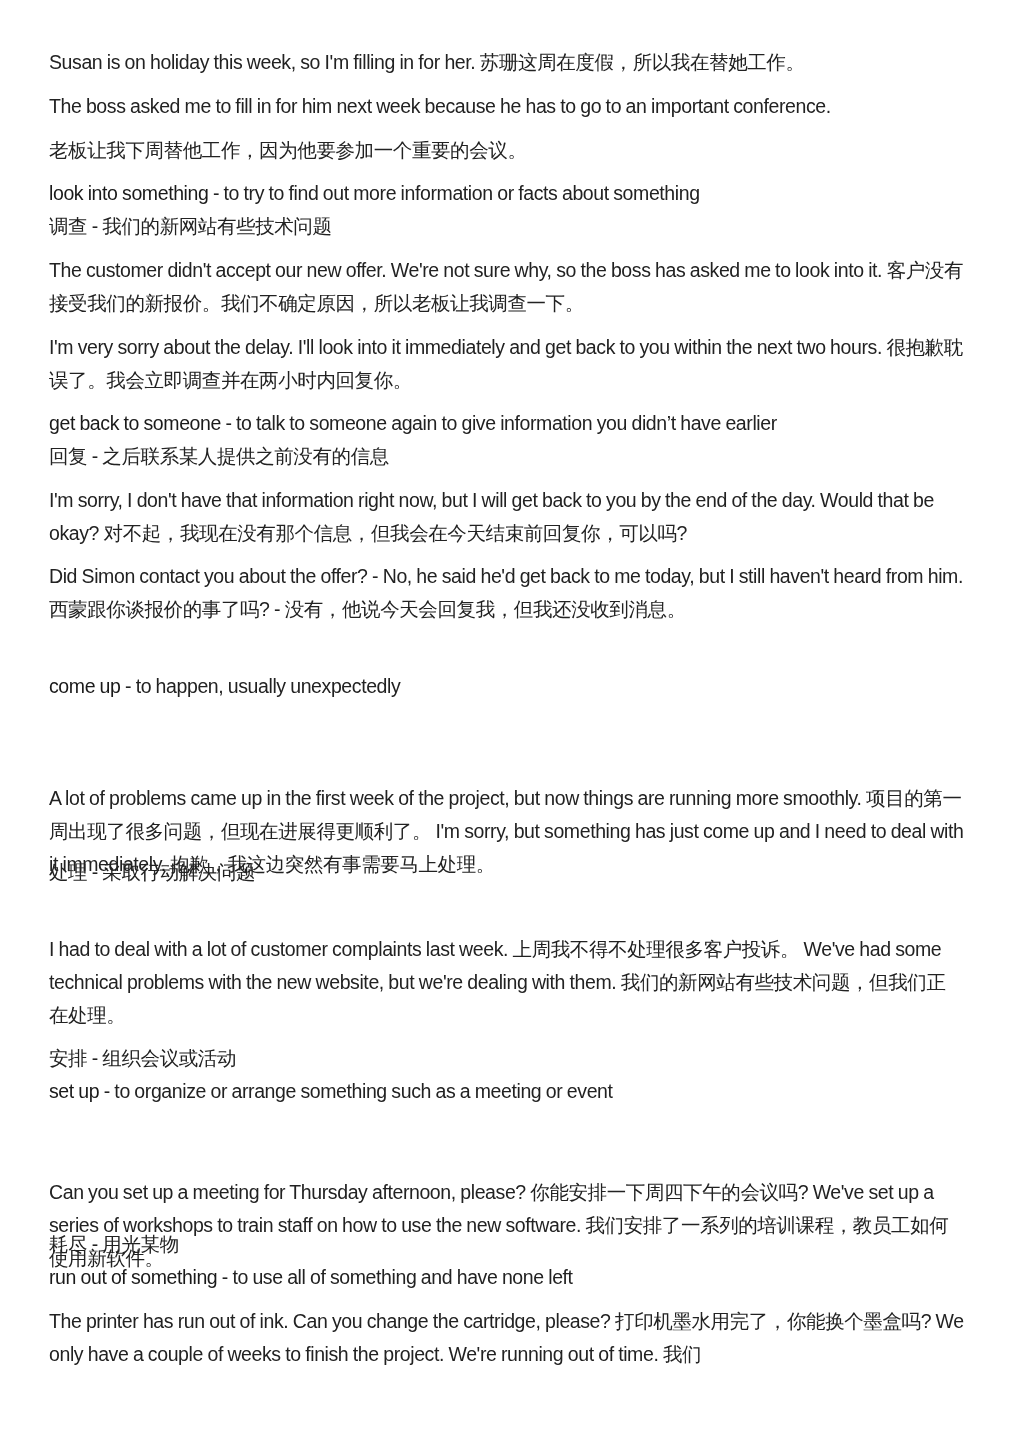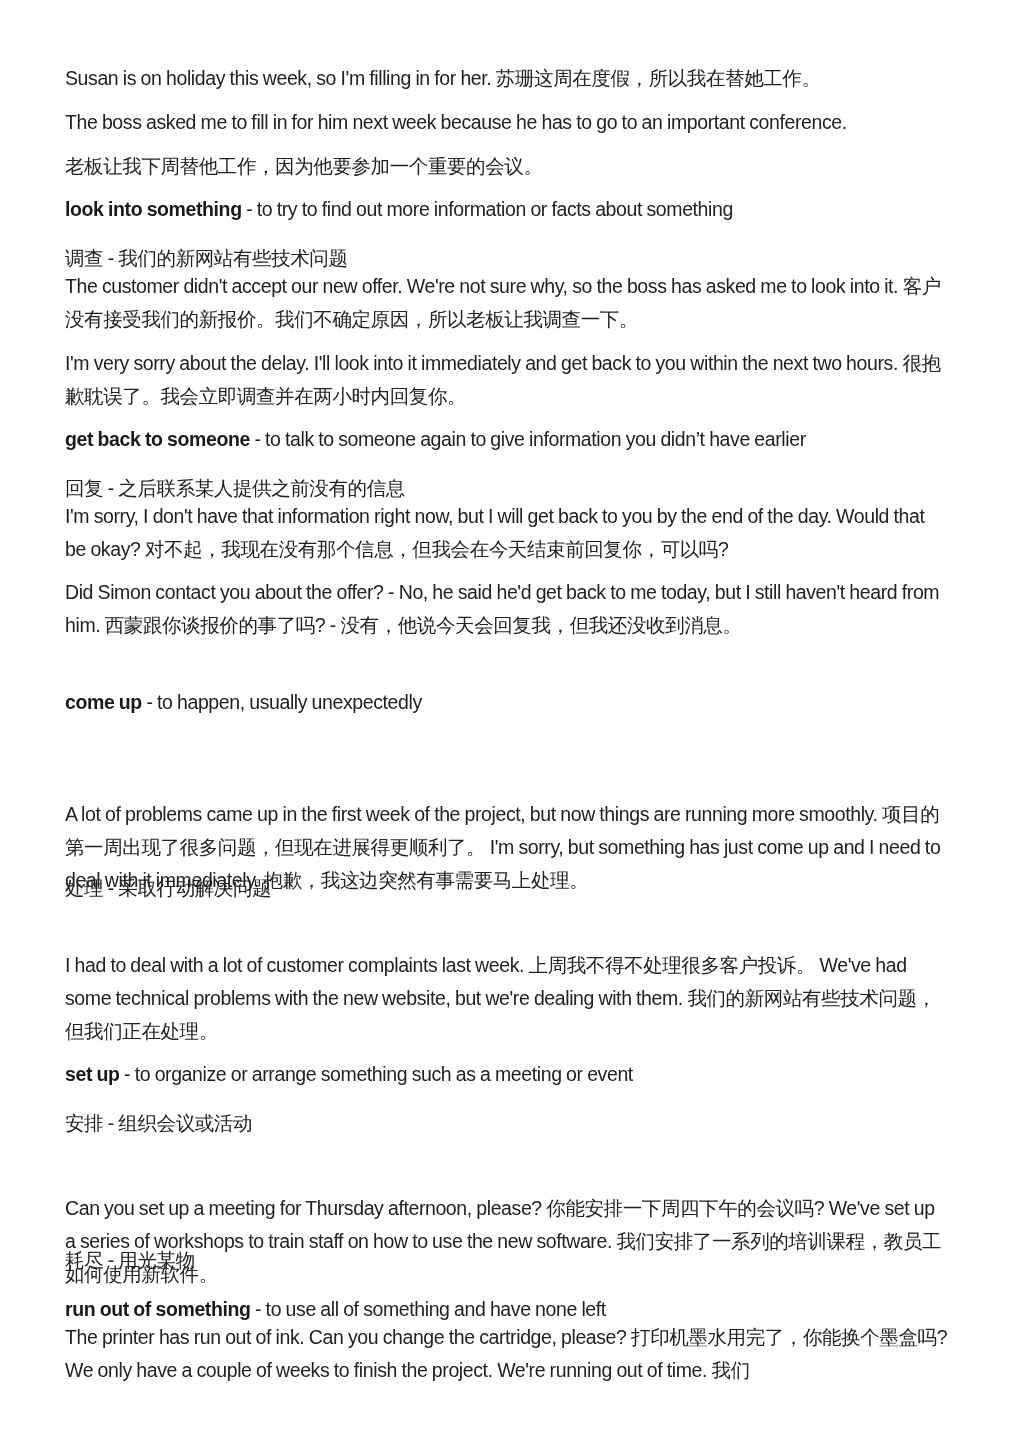--- a/index.html
+++ b/index.html
@@ -3,23 +3,23 @@
 <meta charset="utf-8">
 <style>
   html, body { margin: 0; padding: 0; background: #ffffff; }
   body {
     width: 1012px; height: 1430px; overflow: hidden; position: relative;
     font-family: "Liberation Sans", "DejaVu Sans", sans-serif;
     color: #222222;
     font-size: 19.5px;
   }
   .doc { position: absolute; left: 49px; top: 46px; width: 915px; }
-  .p { margin: 16px; line-height: 33px; letter-spacing: -0.4px; word-spacing: -0.5px; }
+  .p { margin: 0; line-height: 33px; letter-spacing: -0.4px; word-spacing: -0.5px; }
   .block { position: absolute; left: 0; width: 915px; }
-  .term { font-weight: bold; color: #1a1a1a; }
+  .term { font-weight: normal; color: #1a1a1a; }
 </style>
 </head>
 <body>
 
 <div class="doc">
 
   <div class="block" style="top:0px">
     <p class="p"> Susan is on holiday this week, so I'm filling in for her.  苏珊这周在度假，所以我在替她工作。</p>
   </div>
   <div class="block" style="top:44px">
@@ -59,22 +59,22 @@
   </div>
 
   <div class="block" style="top:810px">
     <p class="p"> 处理 - 采取行动解决问题</p>
   </div>
   <div class="block" style="top:887px">
     <p class="p"> I had to deal with a lot of customer complaints last week.  上周我不得不处理很多客户投诉。 We've had some technical problems with the new website, but we're dealing with them.  我们的新网站有些技术问题，但我们正在处理。</p>
   </div>
 
   <div class="block" style="top:996px">
+    <p class="p"> 安排 - 组织会议或活动</p>
     <p class="p"><span class="term">set up</span><span> - to organize or arrange something such as a meeting or event</span></p>
-    <p class="p"> 安排 - 组织会议或活动</p>
   </div>
   <div class="block" style="top:1130px">
     <p class="p"> Can you set up a meeting for Thursday afternoon, please?  你能安排一下周四下午的会议吗? We've set up a series of workshops to train staff on how to use the new software.  我们安排了一系列的培训课程，教员工如何使用新软件。</p>
   </div>
 
   <div class="block" style="top:1182px">
     <p class="p"> 耗尽 - 用光某物</p>
     <p class="p"><span class="term">run out of something</span><span> - to use all of something and have none left</span></p>
   </div>
   <div class="block" style="top:1259px">

